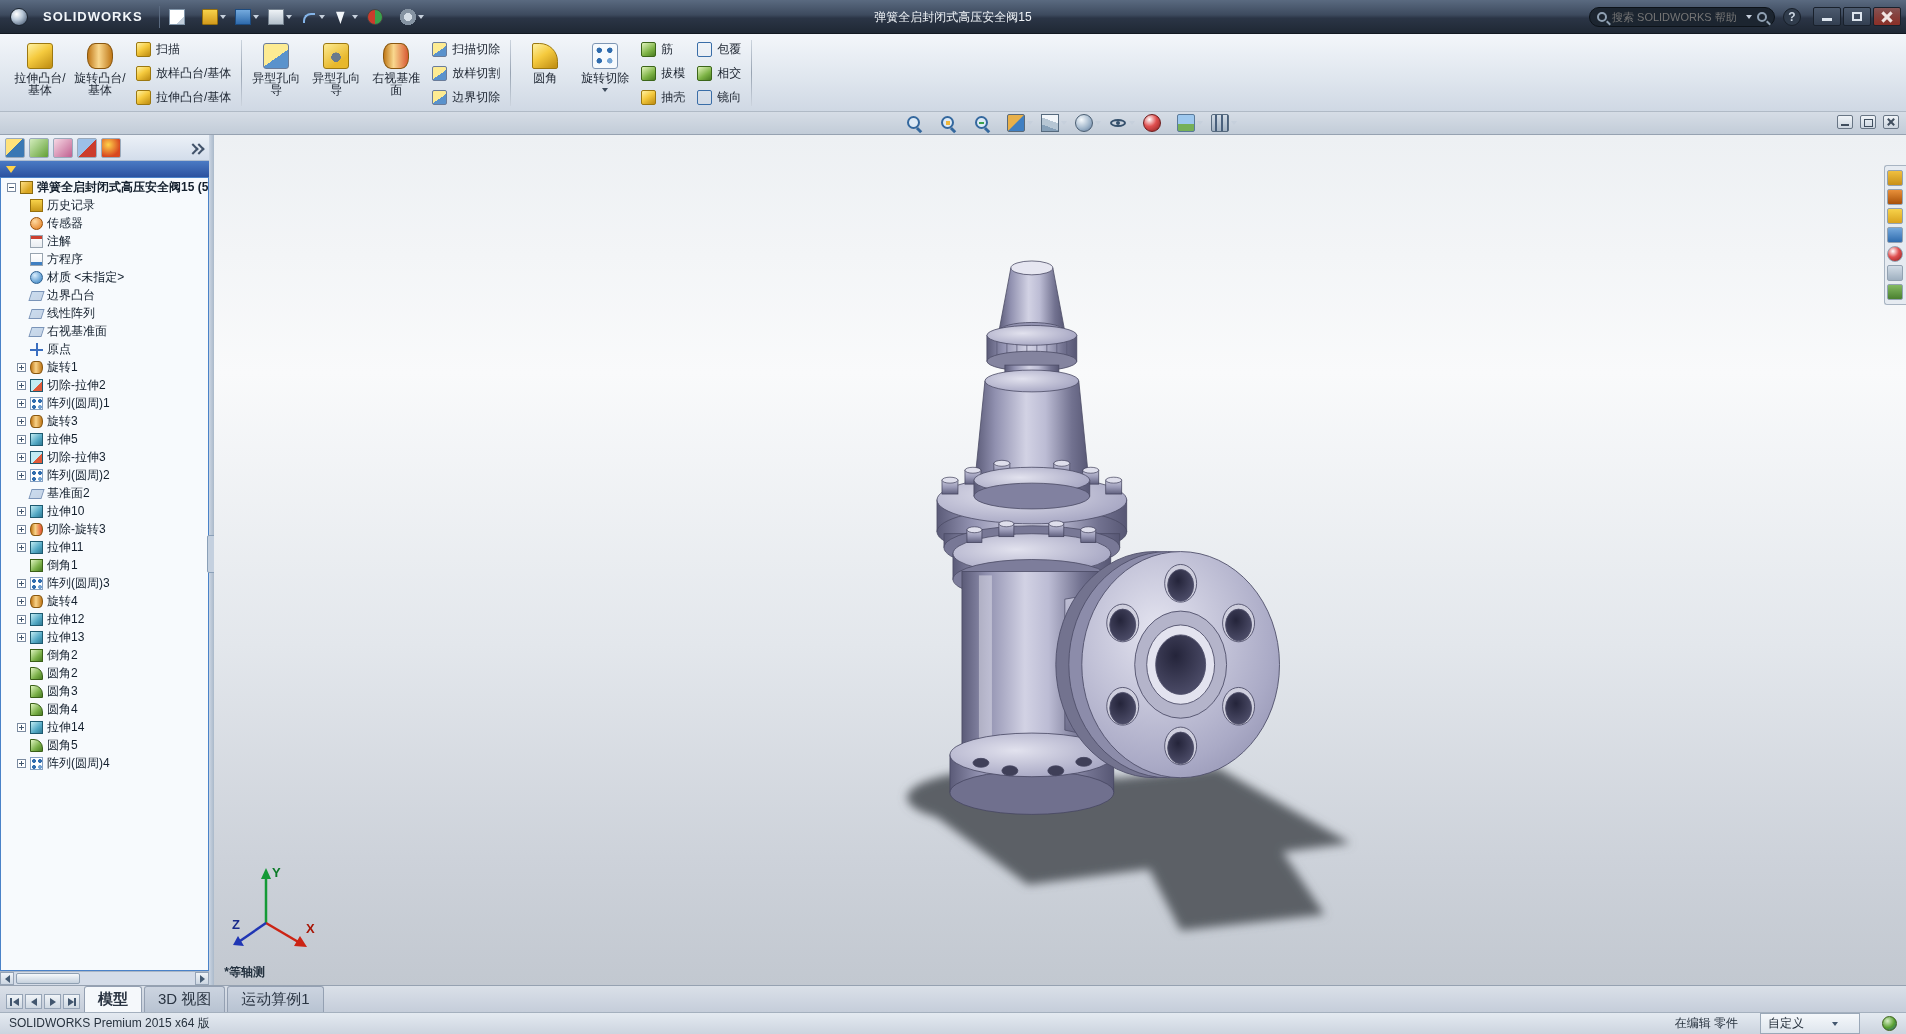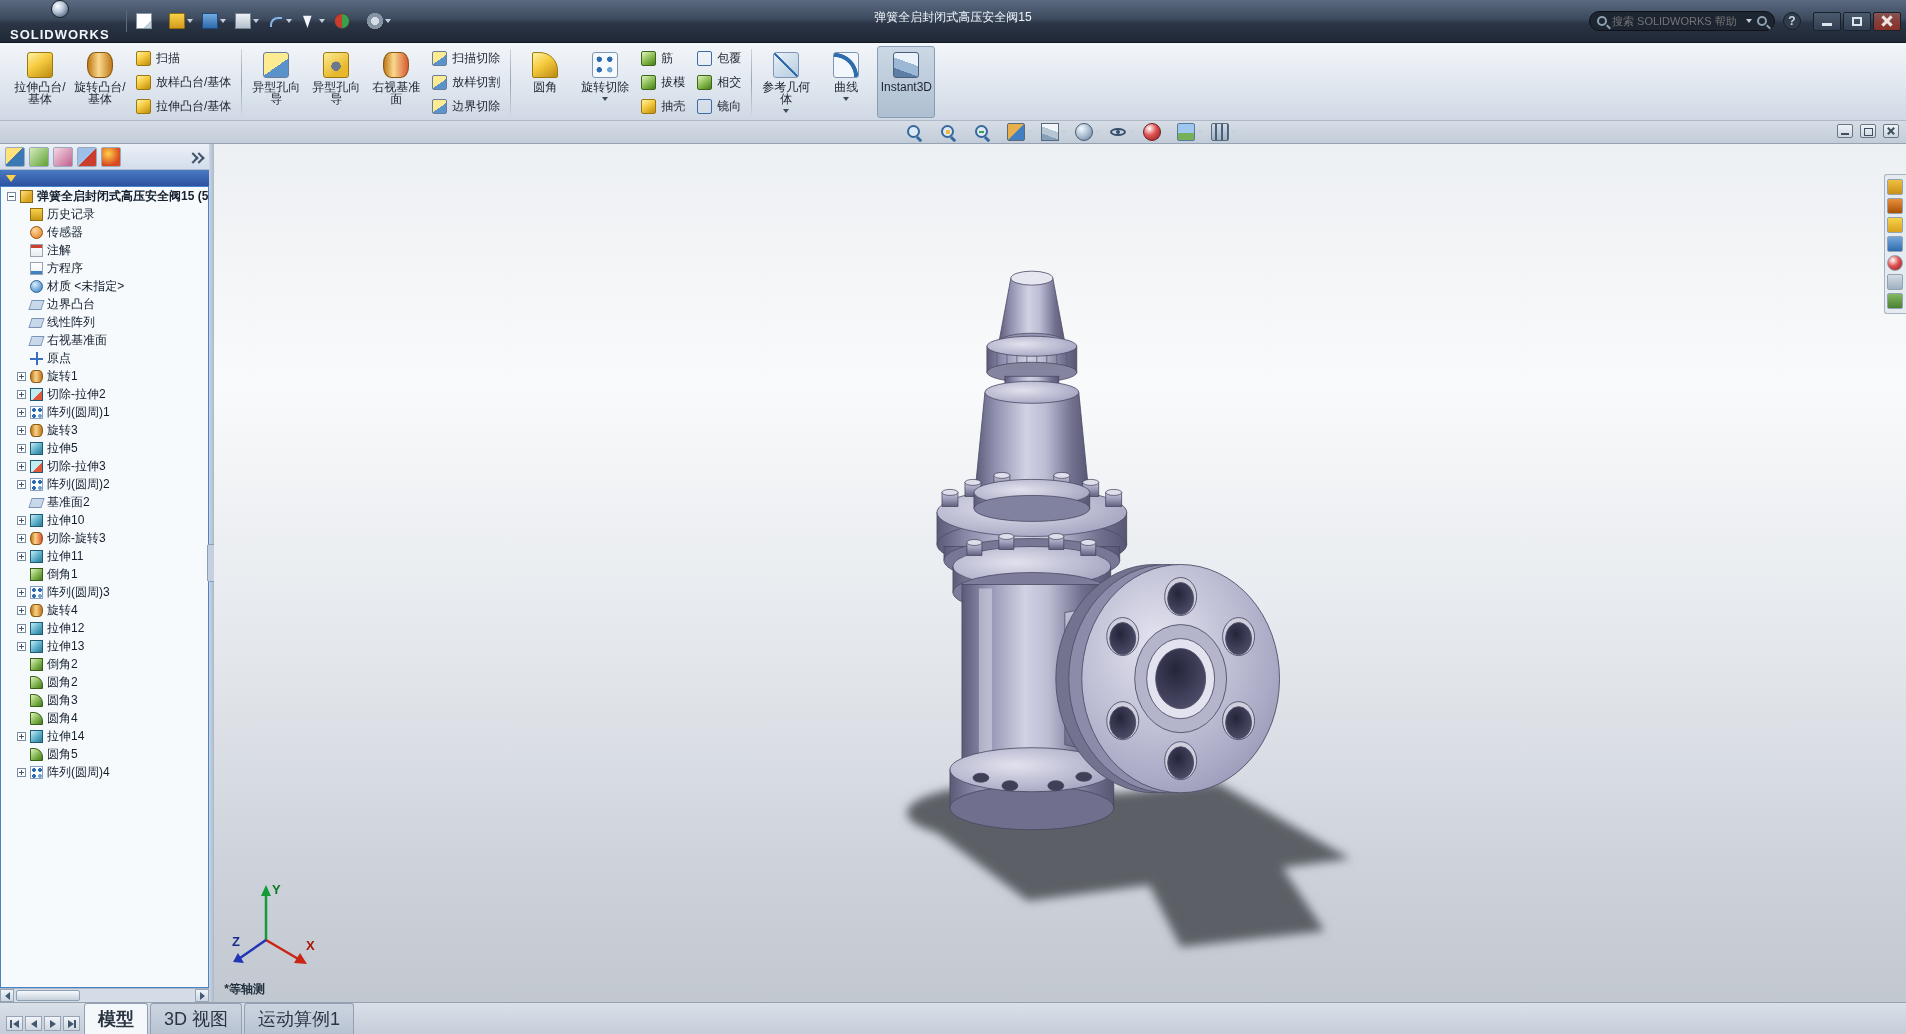--- a/index.html
+++ b/index.html
@@ -1,21 +1,21 @@
 <!DOCTYPE html>
 <html><head>
 <meta charset="utf-8">
 <style>
 *{margin:0;padding:0;box-sizing:border-box;}
 html,body{width:1906px;height:1034px;overflow:hidden;font-family:"Liberation Sans","DejaVu Sans",sans-serif;font-size:12px;}
 .app{width:1906px;height:1034px;display:flex;flex-direction:column;background:#dfe5ec;}
 
 
 .titlebar{flex:0 0 34px;display:flex;align-items:center;background:linear-gradient(180deg,#5a6a80 0%,#3d4a5e 45%,#2b3546 55%,#1f2834 100%);color:#e7edf4;position:relative;border-bottom:1px solid #121922;}
-.logo{display:flex;align-items:center;gap:9px;padding:0 10px;flex-direction:column;}
+.logo{display:flex;align-items:center;gap:15px;padding:0 10px;}
 .logo-mark{width:18px;height:18px;border-radius:50%;background:radial-gradient(circle at 35% 32%,#ffffff,#b9c8d8 40%,#51627a 85%);border:1px solid #1c2530;}
 .logo-text{font-weight:bold;letter-spacing:1px;color:#f2f6fa;font-size:13px;}
 .tb-sep{width:1px;height:22px;background:#161d27;border-right:1px solid #5a6a80;margin:0 6px;}
 .qat{display:flex;align-items:center;gap:3px;}
 .qat-btn{display:flex;align-items:center;gap:2px;padding:2px 3px;border-radius:2px;}
 .qicon{width:16px;height:16px;display:inline-block;position:relative;}
 .caret-dn{width:0;height:0;border-left:3px solid transparent;border-right:3px solid transparent;border-top:4px solid #c6d0dc;}
 .q-new{background:linear-gradient(135deg,#ffffff 72%,#c2cedb 72%);border:1px solid #8296aa;}
 .q-open{background:linear-gradient(#f7d24a,#d39a1c);border:1px solid #96700e;border-radius:1px;}
 .q-save{background:linear-gradient(#74aadd,#2e6aac);border:1px solid #1c4a7e;}
@@ -160,21 +160,21 @@
 
 .bottombar{flex:0 0 22px;background:linear-gradient(#dae0e8,#c5cdda);border-top:1px solid #96a2b1;display:flex;align-items:flex-end;padding-left:2px;}
 .navbtns{display:flex;gap:2px;align-items:center;padding:0 4px 3px;}
 .nav{width:17px;height:15px;background:linear-gradient(#f0f4f8,#cfd8e2);border:1px solid #96a4b6;position:relative;}
 .nav-first::before{content:"";position:absolute;left:6px;top:3px;border-top:4px solid transparent;border-bottom:4px solid transparent;border-right:6px solid #42566e;}
 .nav-first::after{content:"";position:absolute;left:3px;top:3px;width:2px;height:8px;background:#42566e;}
 .nav-prev::before{content:"";position:absolute;left:5px;top:3px;border-top:4px solid transparent;border-bottom:4px solid transparent;border-right:6px solid #42566e;}
 .nav-next::before{content:"";position:absolute;left:5px;top:3px;border-top:4px solid transparent;border-bottom:4px solid transparent;border-left:6px solid #42566e;}
 .nav-last::before{content:"";position:absolute;left:4px;top:3px;border-top:4px solid transparent;border-bottom:4px solid transparent;border-left:6px solid #42566e;}
 .nav-last::after{content:"";position:absolute;right:3px;top:3px;width:2px;height:8px;background:#42566e;}
-.sheettab{padding:3px 13px;font-size:18px;color:#2a3442;background:linear-gradient(#ccd4e0,#b8c3d2);border:1px solid #94a0b2;border-bottom:none;margin-right:2px;border-radius:3px 3px 0 0;}
+.sheettab{padding:3px 13px;font-size:15px;color:#2a3442;background:linear-gradient(#ccd4e0,#b8c3d2);border:1px solid #94a0b2;border-bottom:none;margin-right:2px;border-radius:3px 3px 0 0;}
 .sheettab.active{background:#f5f8fb;font-weight:bold;}
 .statusbar{flex:0 0 20px;background:linear-gradient(#e4eaf1,#ccd4df);border-top:1px solid #a4b0be;display:flex;align-items:center;padding:0 9px;font-size:12px;color:#27323e;}
 .sb-right{margin-left:auto;display:flex;align-items:center;gap:22px;}
 .sb-combo{display:flex;align-items:center;gap:28px;border:1px solid #9aa8b8;background:linear-gradient(#f5f8fb,#dee5ed);padding:1px 7px;min-width:100px;}
 .sb-globe{width:15px;height:15px;border-radius:50%;background:radial-gradient(circle at 35% 30%,#d8eec6,#58a030 55%,#2c6090);border:1px solid #3a6018;}
 </style>
 </head>
 <body>
 
 <div class="app">
@@ -335,36 +335,20 @@
           <span class="ric ric-green"></span>
           <span>相交</span>
         </div>
         <div class="rbtn-sm">
           <span class="ric ric-blue"></span>
           <span>镜向</span>
         </div>
       </div>
     </div>
     <div class="rsep"></div>
-    <div class="rgroup">
-      <div class="rbtn-lg">
-        <span class="ric ric-ref"></span>
-        <span>参考几何体</span>
-        <span class="bcaret"></span>
-      </div>
-      <div class="rbtn-lg">
-        <span class="ric ric-curve"></span>
-        <span>曲线</span>
-        <span class="bcaret"></span>
-      </div>
-      <div class="rbtn-lg active">
-        <span class="ric ric-i3d"></span>
-        <span>Instant3D</span>
-      </div>
-    </div>
   </div>
 
   <div class="tabrow">
     <div class="hud">
 
         <div class="hud-item">
           <span class="hudi hud-lens"></span>
           <span class="caret-dn" style="visibility: hidden;"></span>
         </div>
 
@@ -841,14 +825,25 @@
     <div style="display:flex;align-items:flex-end;">
 
         <div class="sheettab active">模型</div>
 
         <div class="sheettab">3D 视图</div>
 
         <div class="sheettab">运动算例1</div>
       </div>
   </div>
 
+  <div class="statusbar">
+    <span>SOLIDWORKS Premium 2015 x64 版</span>
+    <div class="sb-right">
+      <span>在编辑 零件</span>
+      <div class="sb-combo">
+        <span>自定义</span>
+        <span class="caret-dn" style="border-top-color:#42566e;"></span>
+      </div>
+      <span class="sb-globe"></span>
+    </div>
+  </div>
 
 </div>
 
 </body></html>

